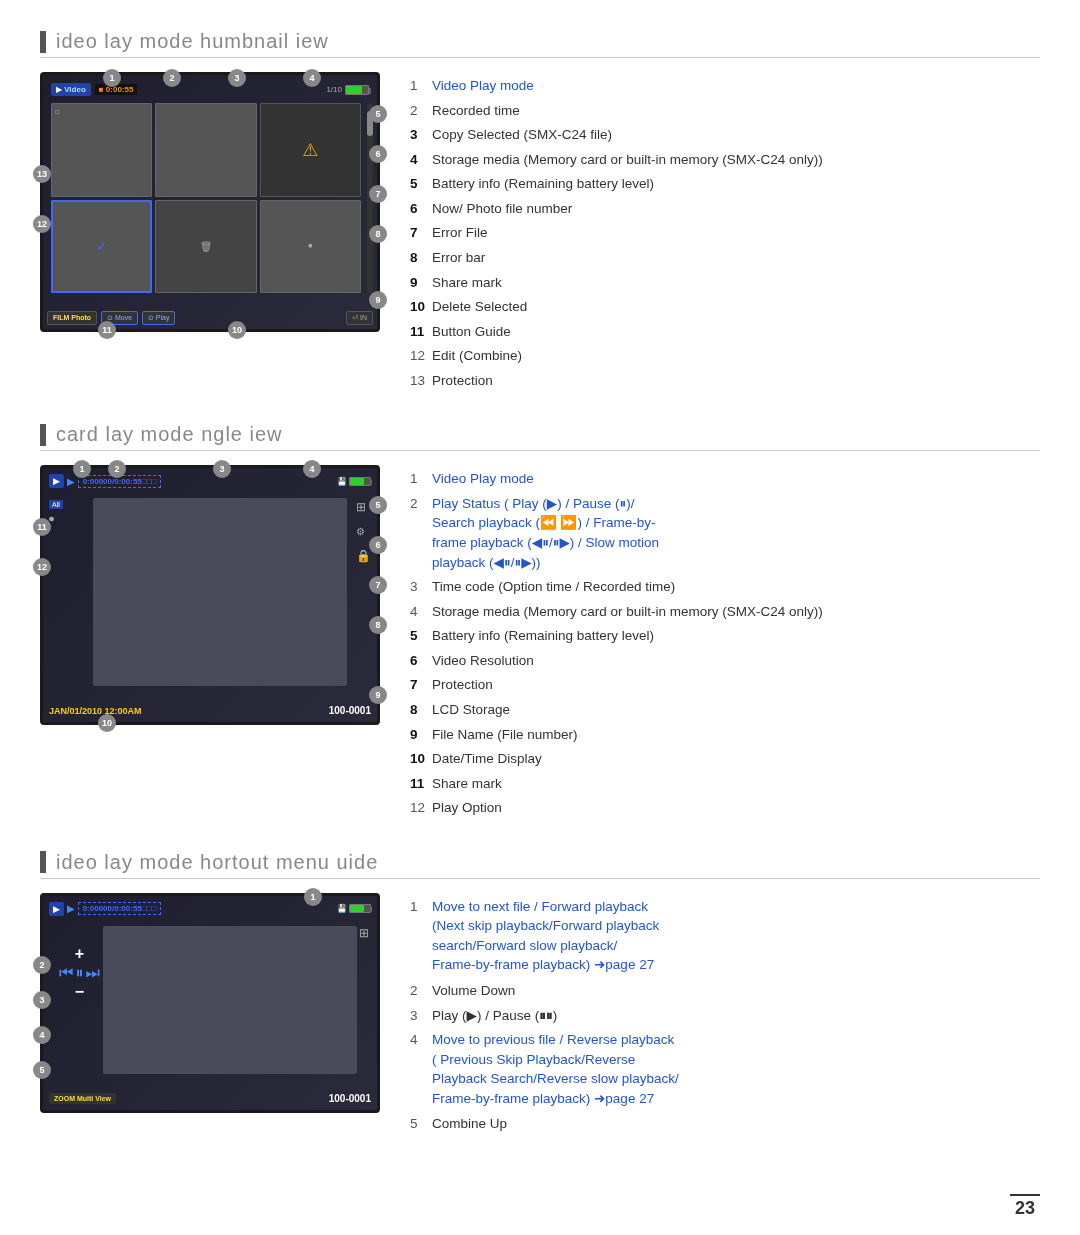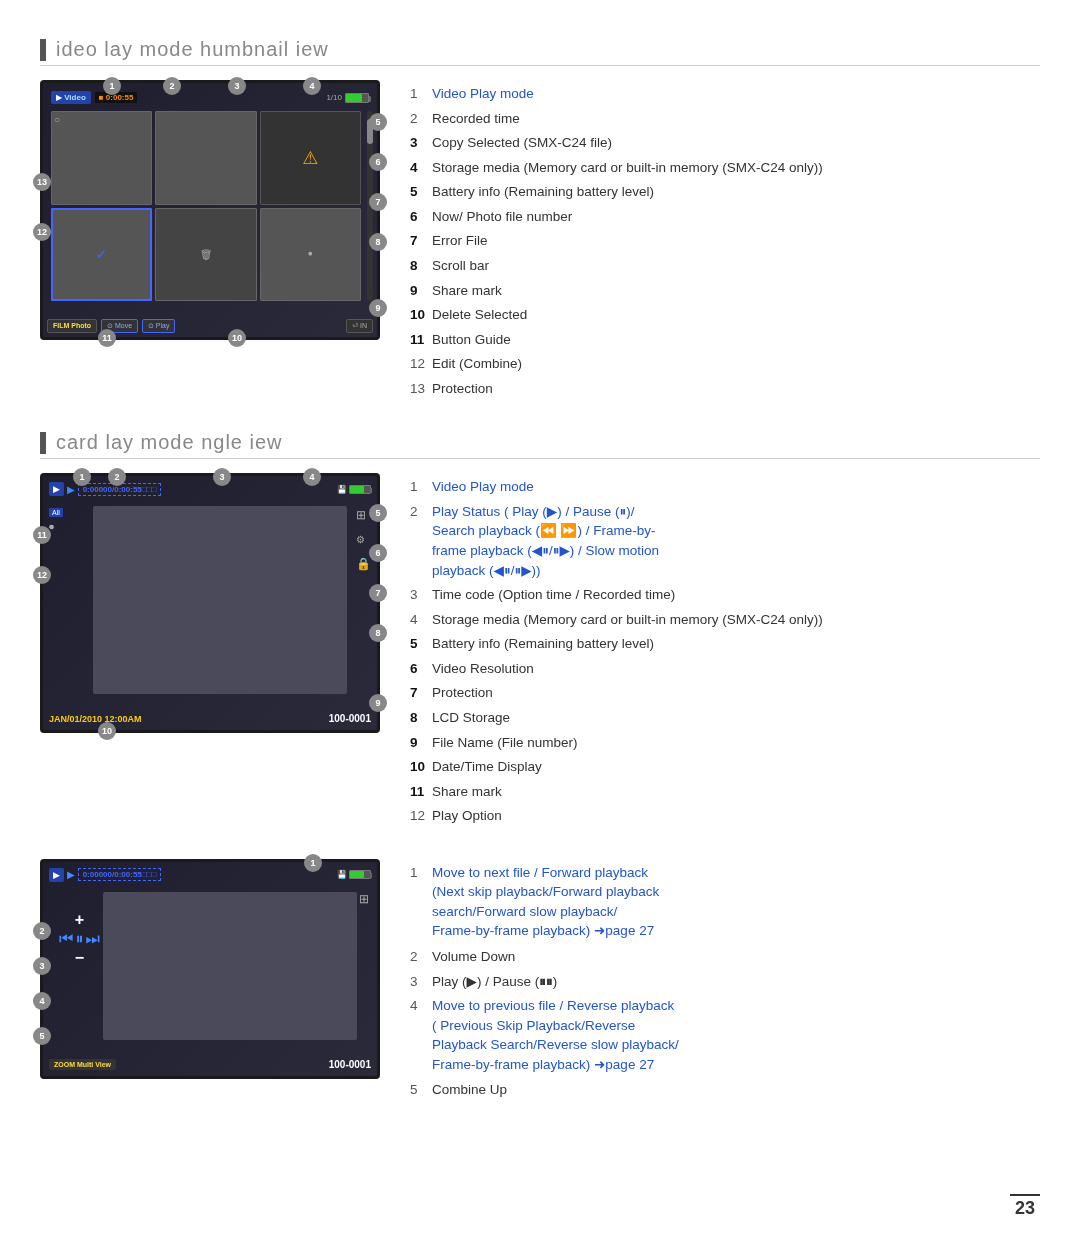--- a/index.html
+++ b/index.html
@@ -6,21 +6,21 @@
     body {
       font-family: Arial, sans-serif;
       background: #ffffff;
       width: 1080px;
       min-height: 1235px;
       color: #333;
       font-size: 14px;
     }
 
     .page-wrapper {
-      padding: 38px 40px;
+      padding: 30px 40px;
     }
 
     
     .section {
       margin-bottom: 28px;
     }
 
     .section-title-bar {
       display: flex;
       align-items: center;
@@ -238,21 +238,21 @@
         <div class="desc-line">
           <span class="desc-num num-bold-blue">6</span>
           <span class="desc-text text-normal">Now/ Photo file number</span>
         </div>
         <div class="desc-line">
           <span class="desc-num num-bold-blue">7</span>
           <span class="desc-text text-normal">Error File</span>
         </div>
         <div class="desc-line">
           <span class="desc-num num-bold-blue">8</span>
-          <span class="desc-text text-normal">Scroll bar</span>
+          <span class="desc-text text-normal">Error bar</span>
         </div>
         <div class="desc-line">
           <span class="desc-num num-bold-blue">9</span>
           <span class="desc-text text-normal">Share mark</span>
         </div>
         <div class="desc-line">
           <span class="desc-num num-bold-blue">10</span>
           <span class="desc-text text-normal">Delete Selected</span>
         </div>
         <div class="desc-line">
@@ -377,20 +377,24 @@
         </div>
         <div class="desc-line">
           <span class="desc-num num-light">12</span>
           <span class="desc-text text-normal">Play Option</span>
         </div>
       </div>
     </div>
   </div>
 
   <div class="section">
+    <div class="section-title-bar">
+      <div class="section-title-accent"></div>
+      <span class="section-title">ideo  lay mode   hortout menu   uide</span>
+    </div>
     <div class="section-content">
 
       <div class="shortcut-screen" style="position:relative;">
 
         <div class="callout" style="top:-8px; right:55px; background:#888;">1</div>
         <div class="callout" style="top:60px; left:-10px; background:#888;">2</div>
         <div class="callout" style="top:95px; left:-10px; background:#888;">3</div>
         <div class="callout" style="top:130px; left:-10px; background:#888;">4</div>
         <div class="callout" style="top:165px; left:-10px; background:#888;">5</div>
 

